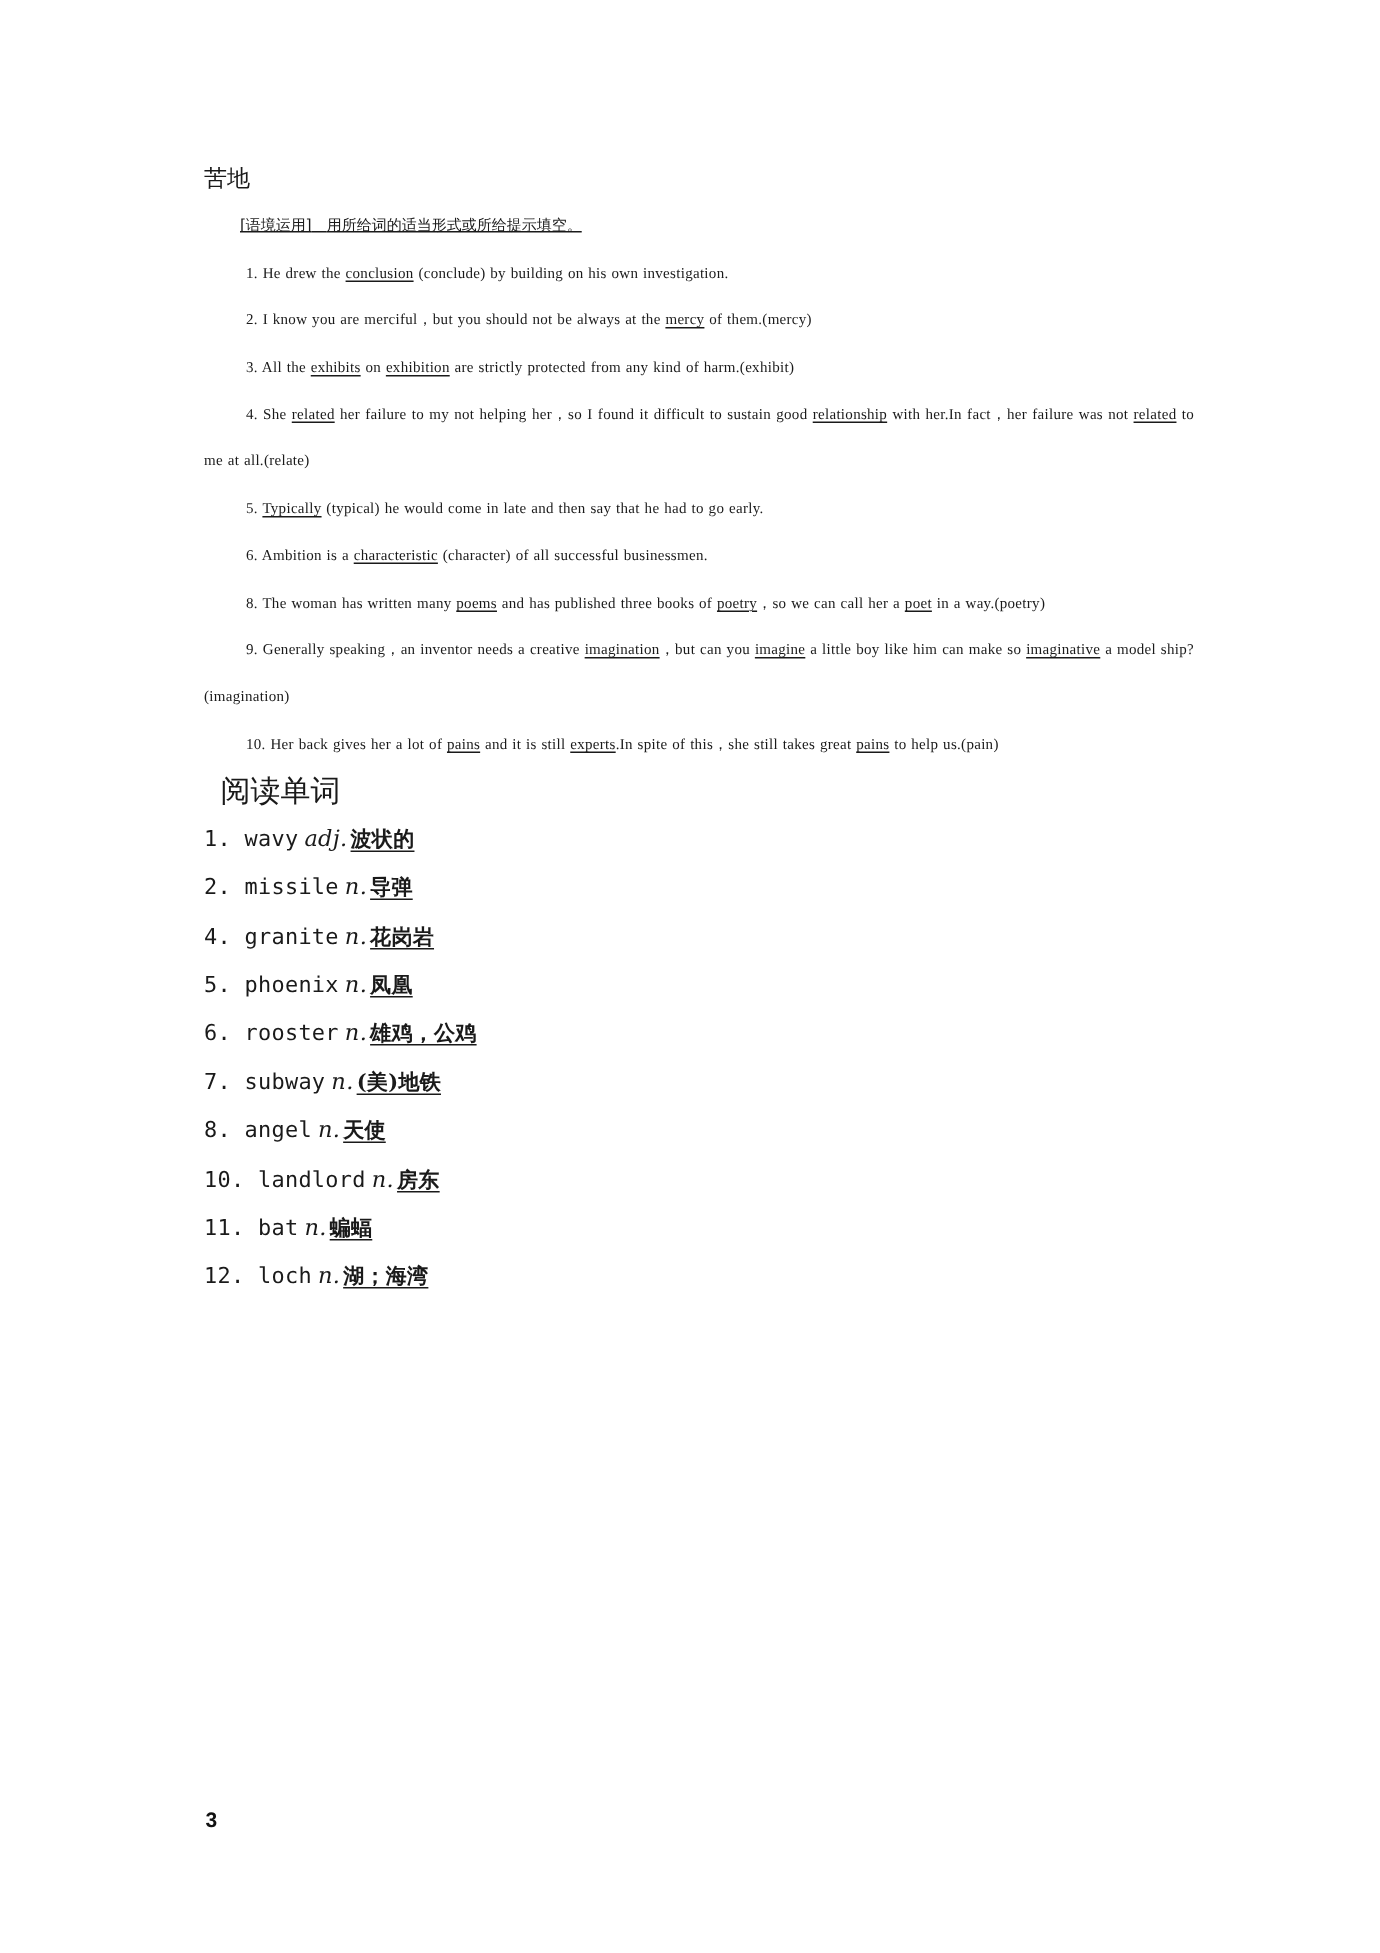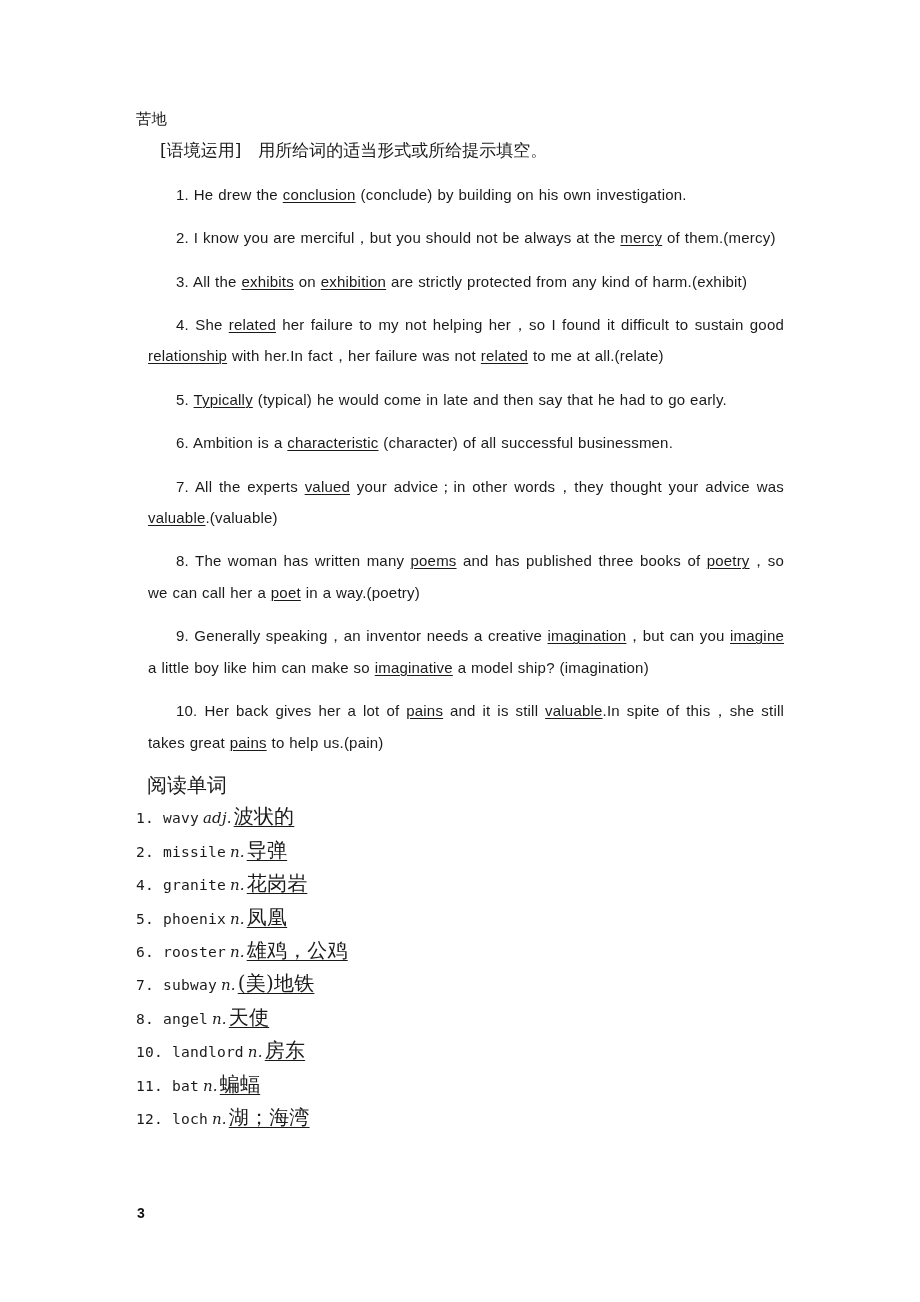--- a/index.html
+++ b/index.html
@@ -27,48 +27,49 @@
   
   .content {
     position: absolute;
     left: 136px;
     top: 104px;
     width: 660px;
   }
 
   
   .en {
-    font-family: Liberation Sans, sans-serif;
-    font-size: 15px;
+    font-family: Liberation Serif, serif;
+    font-size: 10px;
     line-height: 31.4px;
     letter-spacing: 0.2px;
     text-align: justify;
     text-justify: inter-character;
-    margin: 12px;
+    margin: 0;
     white-space: normal;
     word-spacing: 0.5px;
   }
   .en.hang {
     text-indent: 28px;
   }
 
   
   .cn {
     font-family: "DejaVu Serif", "Liberation Serif", serif;
     font-size: 15.4px;
     line-height: 31.4px;
     margin: 0;
   }
 
   .cn-lead {
     font-family: "DejaVu Serif", "Liberation Serif", serif;
-    font-size: 17px;
+    font-size: 10px;
     line-height: 31.4px;
     margin: 0;
     padding-left: 24px;
+    text-decoration: underline;
   }
 
   .u {
     text-decoration: underline;
     text-underline-offset: 2px;
     text-decoration-thickness: 1px;
   }
 
   
   .vocab-head {
@@ -93,25 +94,26 @@
   .vocab-num { }
   .vocab-word { }
   .pos {
     font-family: "DejaVu Serif", "Liberation Serif", serif;
     font-style: italic;
     font-size: 15px;
     padding: 0 1px 0 4px;
   }
   .gloss {
     font-family: "DejaVu Serif", "Liberation Serif", serif;
-    font-size: 20px;
+    font-size: 14px;
     text-decoration: underline;
     text-underline-offset: 3px;
     text-decoration-thickness: 1px;
     padding-left: 1px;
+    font-weight: bold;
   }
 
   
   .page-number {
     position: absolute;
     left: 137px;
     top: 1205px;
     font-family: "Liberation Sans", "DejaVu Sans", sans-serif;
     font-weight: bold;
     font-size: 14px;
@@ -129,24 +131,23 @@
 
     <p class="cn-lead"><span>[语境运用]</span><span>　</span><span>用所给词的适当形式或所给提示填空。</span></p>
 
     <div id="exercise-list">
         <p class="en hang"><span>1.</span> <span>He drew the </span><span class="u">conclusion</span><span> (conclude) by building on his own investigation.</span></p>
         <p class="en hang"><span>2.</span> <span>I know you are merciful，but you should not be always at the </span><span class="u">mercy</span><span> of them.(mercy)</span></p>
         <p class="en hang"><span>3.</span> <span>All the </span><span class="u">exhibits</span><span> on </span><span class="u">exhibition</span><span> are strictly protected from any kind of harm.(exhibit)</span></p>
         <p class="en hang"><span>4.</span> <span>She </span><span class="u">related</span><span> her failure to my not helping her，so I found it difficult to sustain good </span><span class="u">relationship</span><span> with her.In fact，her failure was not </span><span class="u">related</span><span> to me at all.(relate)</span></p>
         <p class="en hang"><span>5.</span> <span class="u">Typically</span><span> (typical) he would come in late and then say that he had to go early.</span></p>
         <p class="en hang"><span>6.</span> <span>Ambition is a </span><span class="u">characteristic</span><span> (character) of all successful businessmen.</span></p>
-        <p class="en hang"><span>7.</span> <span>All the experts </span><span class="u">valued</span><span> your advice；in other words，they thought your advice was </span><span class="u">valuable</span><span>.(valuable)</span></p>
         <p class="en hang"><span>8.</span> <span>The woman has written many </span><span class="u">poems</span><span> and has published three books of </span><span class="u">poetry</span><span>，so we can call her a </span><span class="u">poet</span><span> in a way.(poetry)</span></p>
         <p class="en hang"><span>9.</span> <span>Generally speaking，an inventor needs a creative </span><span class="u">imagination</span><span>，but can you </span><span class="u">imagine</span><span> a little boy like him can make so </span><span class="u">imaginative</span><span> a model ship? (imagination)</span></p>
-        <p class="en hang"><span>10.</span> <span>Her back gives her a lot of </span><span class="u">pains</span><span> and it is still </span><span class="u">valuable</span><span>.In spite of this，she still takes great </span><span class="u">pains</span><span> to help us.(pain)</span></p>
+        <p class="en hang"><span>10.</span> <span>Her back gives her a lot of </span><span class="u">pains</span><span> and it is still </span><span class="u">experts</span><span>.In spite of this，she still takes great </span><span class="u">pains</span><span> to help us.(pain)</span></p>
       </div>
 
     <p class="vocab-head">阅读单词</p>
 
     <ul class="vocab-list" id="vocab-list">
         <li class="vocab-item"><span class="vocab-num">1.</span> <span class="vocab-word">wavy</span><span class="pos">adj.</span><span class="gloss">波状的</span></li>
         <li class="vocab-item"><span class="vocab-num">2.</span> <span class="vocab-word">missile</span><span class="pos">n.</span><span class="gloss">导弹</span></li>
         <li class="vocab-item"><span class="vocab-num">4.</span> <span class="vocab-word">granite</span><span class="pos">n.</span><span class="gloss">花岗岩</span></li>
         <li class="vocab-item"><span class="vocab-num">5.</span> <span class="vocab-word">phoenix</span><span class="pos">n.</span><span class="gloss">凤凰</span></li>
         <li class="vocab-item"><span class="vocab-num">6.</span> <span class="vocab-word">rooster</span><span class="pos">n.</span><span class="gloss">雄鸡，公鸡</span></li>

